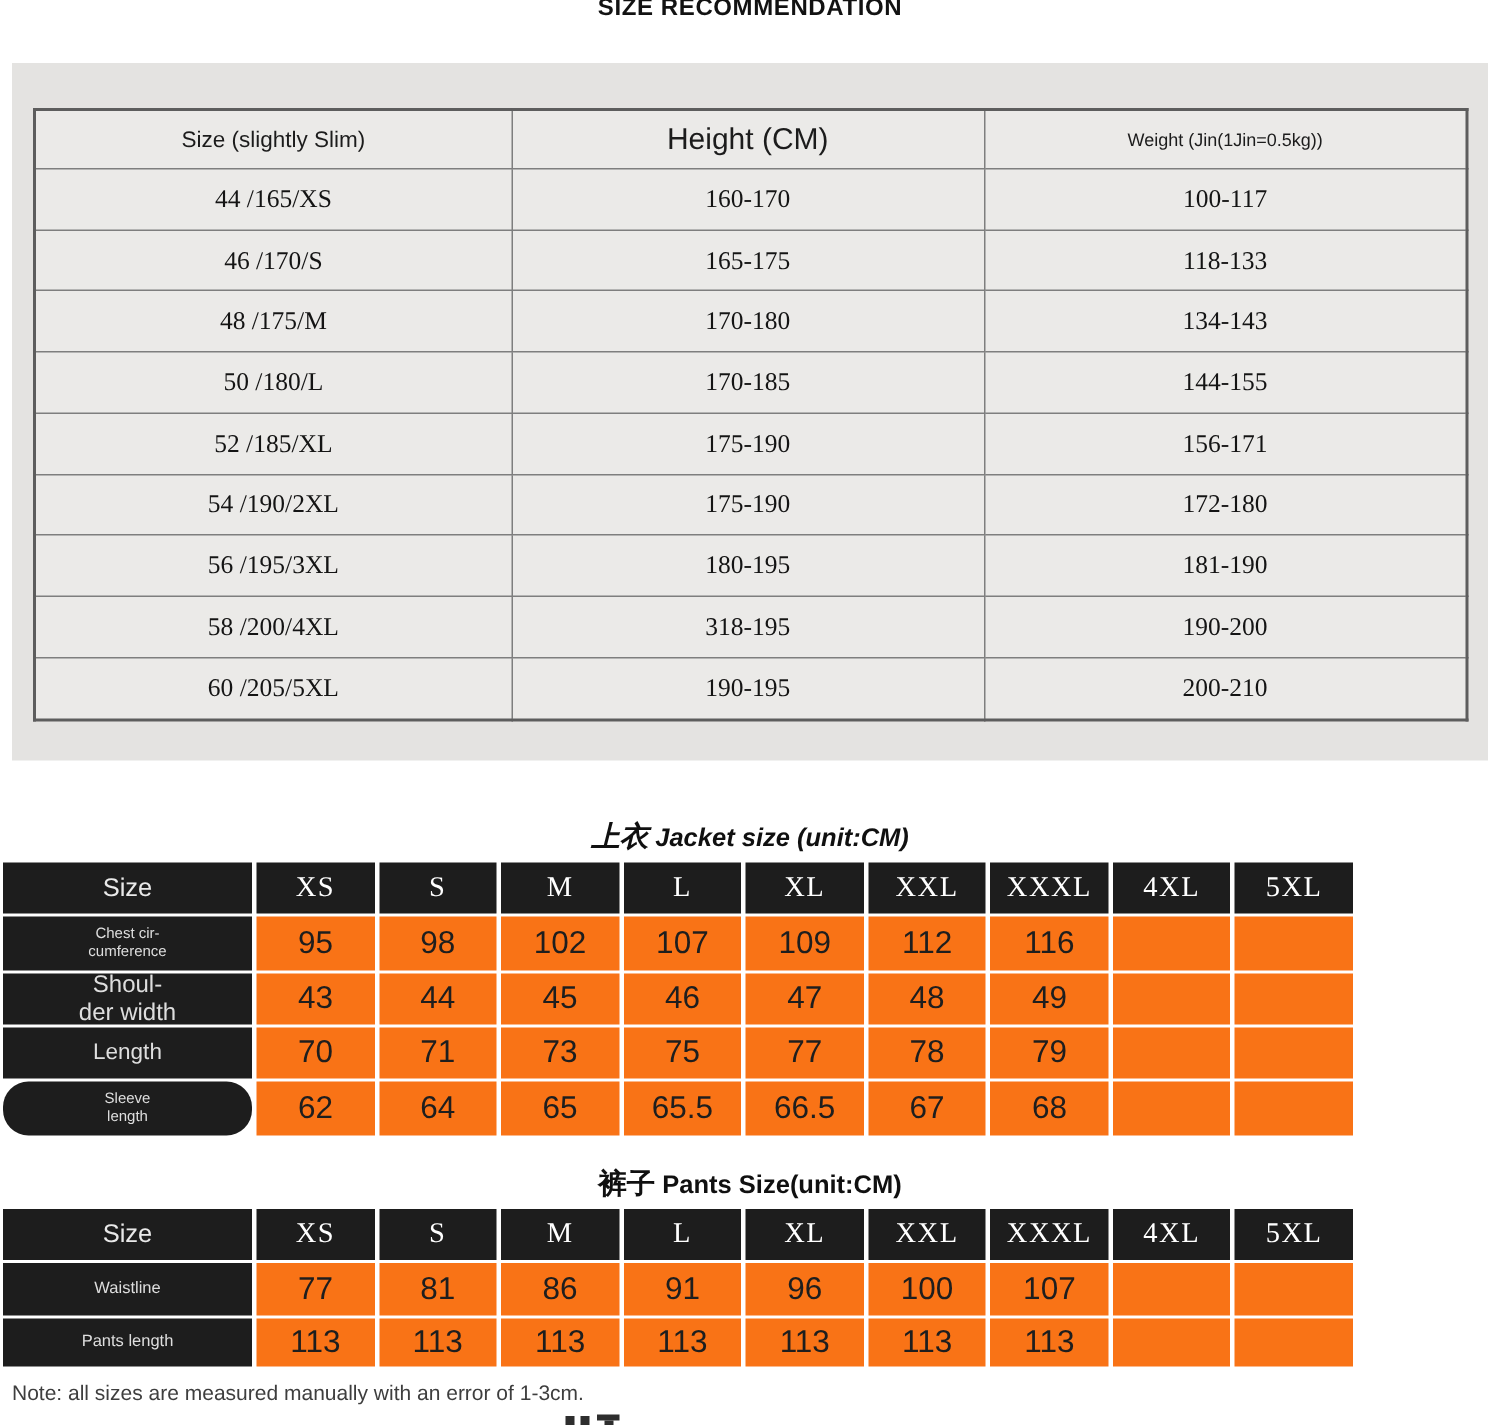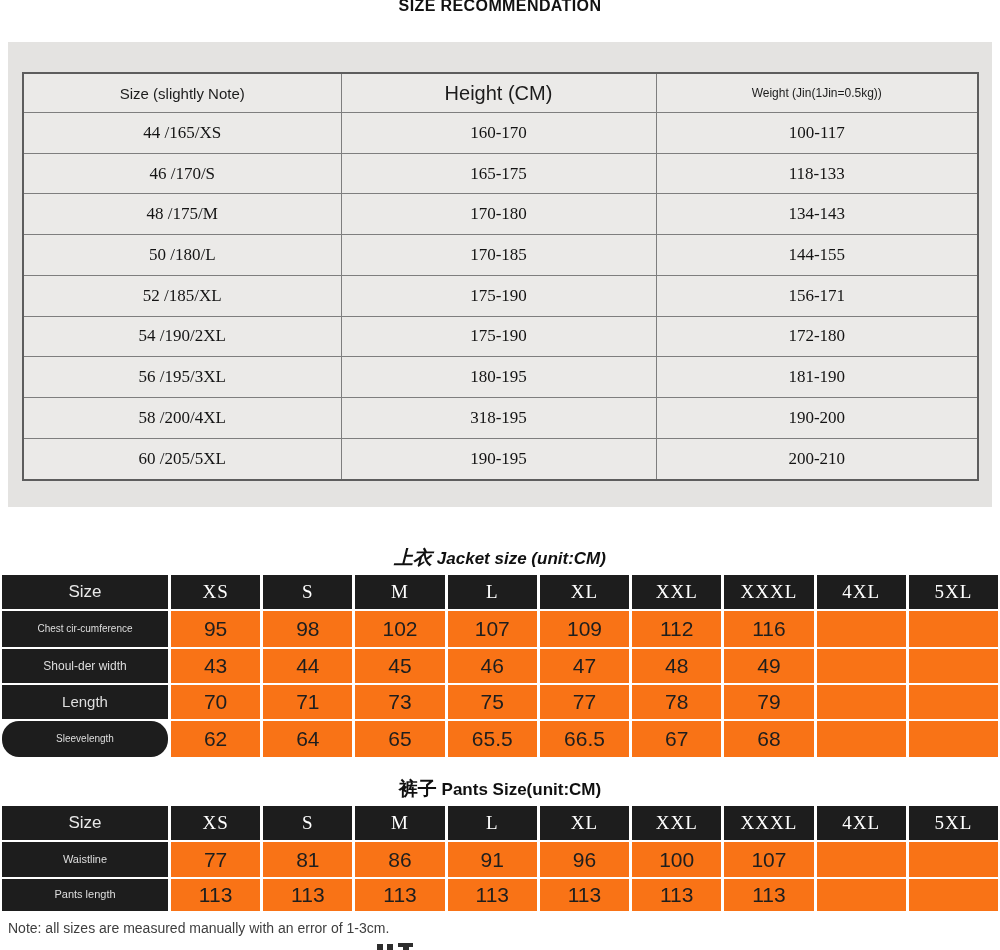--- a/index.html
+++ b/index.html
@@ -43,39 +43,39 @@
   .section-title {
     position:absolute; left:0; width:100%; text-align:center;
     font-weight:bold; font-size:17px; color:#101010;
   }
   #jacket-title { top:545px;font-style:italic; }
   #pants-title  { top:776px; }
   .cjk { font-size:19px; font-weight:bold; }
 
   
   .sgrid {
-    position:absolute; left:2px; width:996px; display:grid;
+    position:absolute; left:2px; width:900px; display:grid;
     grid-template-columns:166px repeat(9,1fr);
     column-gap:3px; row-gap:2px;
   }
   #jacket-grid { top:575px; grid-template-rows:34px 36px 34px 34px 36px; }
   #pants-grid  { top:806px; grid-template-rows:34px 35px 32px; }
   .cell {
     display:flex; align-items:center; justify-content:center;
     text-align:center; overflow:hidden;
   }
   .cell.black { background:#1d1d1d; color:#ffffff; }
   .cell.gray  { background:#f97316; color:#1e1e1e;
                 font-family:"Liberation Sans","DejaVu Sans",sans-serif; font-size:21px; }
   .cell.colhead {
     font-family:"Liberation Serif","DejaVu Serif",serif;
     font-size:19px; letter-spacing:1px;
   }
   .cell.corner { font-size:17px; color:#e9e9e9; }
-  .cell.rowlabel { line-height:1.2; color:#dedede; }
+  .cell.rowlabel { flex-direction:column; line-height:1.2; color:#dedede; }
 
   
   .note {
     position:absolute; left:8px; top:920px; font-size:14px; color:#3e3e3e;
   }
 
   
   .frag { position:absolute; background:#2e2e2e; }
   #frag-dot1 { left:377px; top:944px; width:6px;  height:6px; }
   #frag-dot2 { left:387px; top:944px; width:6px;  height:6px; }
@@ -92,21 +92,21 @@
   <div class="panel"></div>
 
   <table id="size-table">
     <colgroup>
       <col style="width:318px">
         <col style="width:315px">
         <col style="width:322px">
     </colgroup>
     <thead>
       <tr>
-        <th class="h-size">Size (slightly Note)</th>
+        <th class="h-size">Size (slightly Slim)</th>
         <th class="h-height">Height (CM)</th>
         <th class="h-weight">Weight (Jin(1Jin=0.5kg))</th>
       </tr>
     </thead>
     <tbody>
         <tr>
           <td>44 /165/XS</td>
           <td>160-170</td>
           <td>100-117</td>
         </tr>
@@ -174,21 +174,21 @@
       </div>
       <div class="cell gray">95</div>
       <div class="cell gray">98</div>
       <div class="cell gray">102</div>
       <div class="cell gray">107</div>
       <div class="cell gray">109</div>
       <div class="cell gray">112</div>
       <div class="cell gray">116</div>
       <div class="cell gray"></div>
       <div class="cell gray"></div>
-      <div class="cell black rowlabel" style="font-size: 12px;">
+      <div class="cell black rowlabel" style="font-size: 16px;">
         <div>Shoul-</div>
         <div>der width</div>
       </div>
       <div class="cell gray">43</div>
       <div class="cell gray">44</div>
       <div class="cell gray">45</div>
       <div class="cell gray">46</div>
       <div class="cell gray">47</div>
       <div class="cell gray">48</div>
       <div class="cell gray">49</div>

